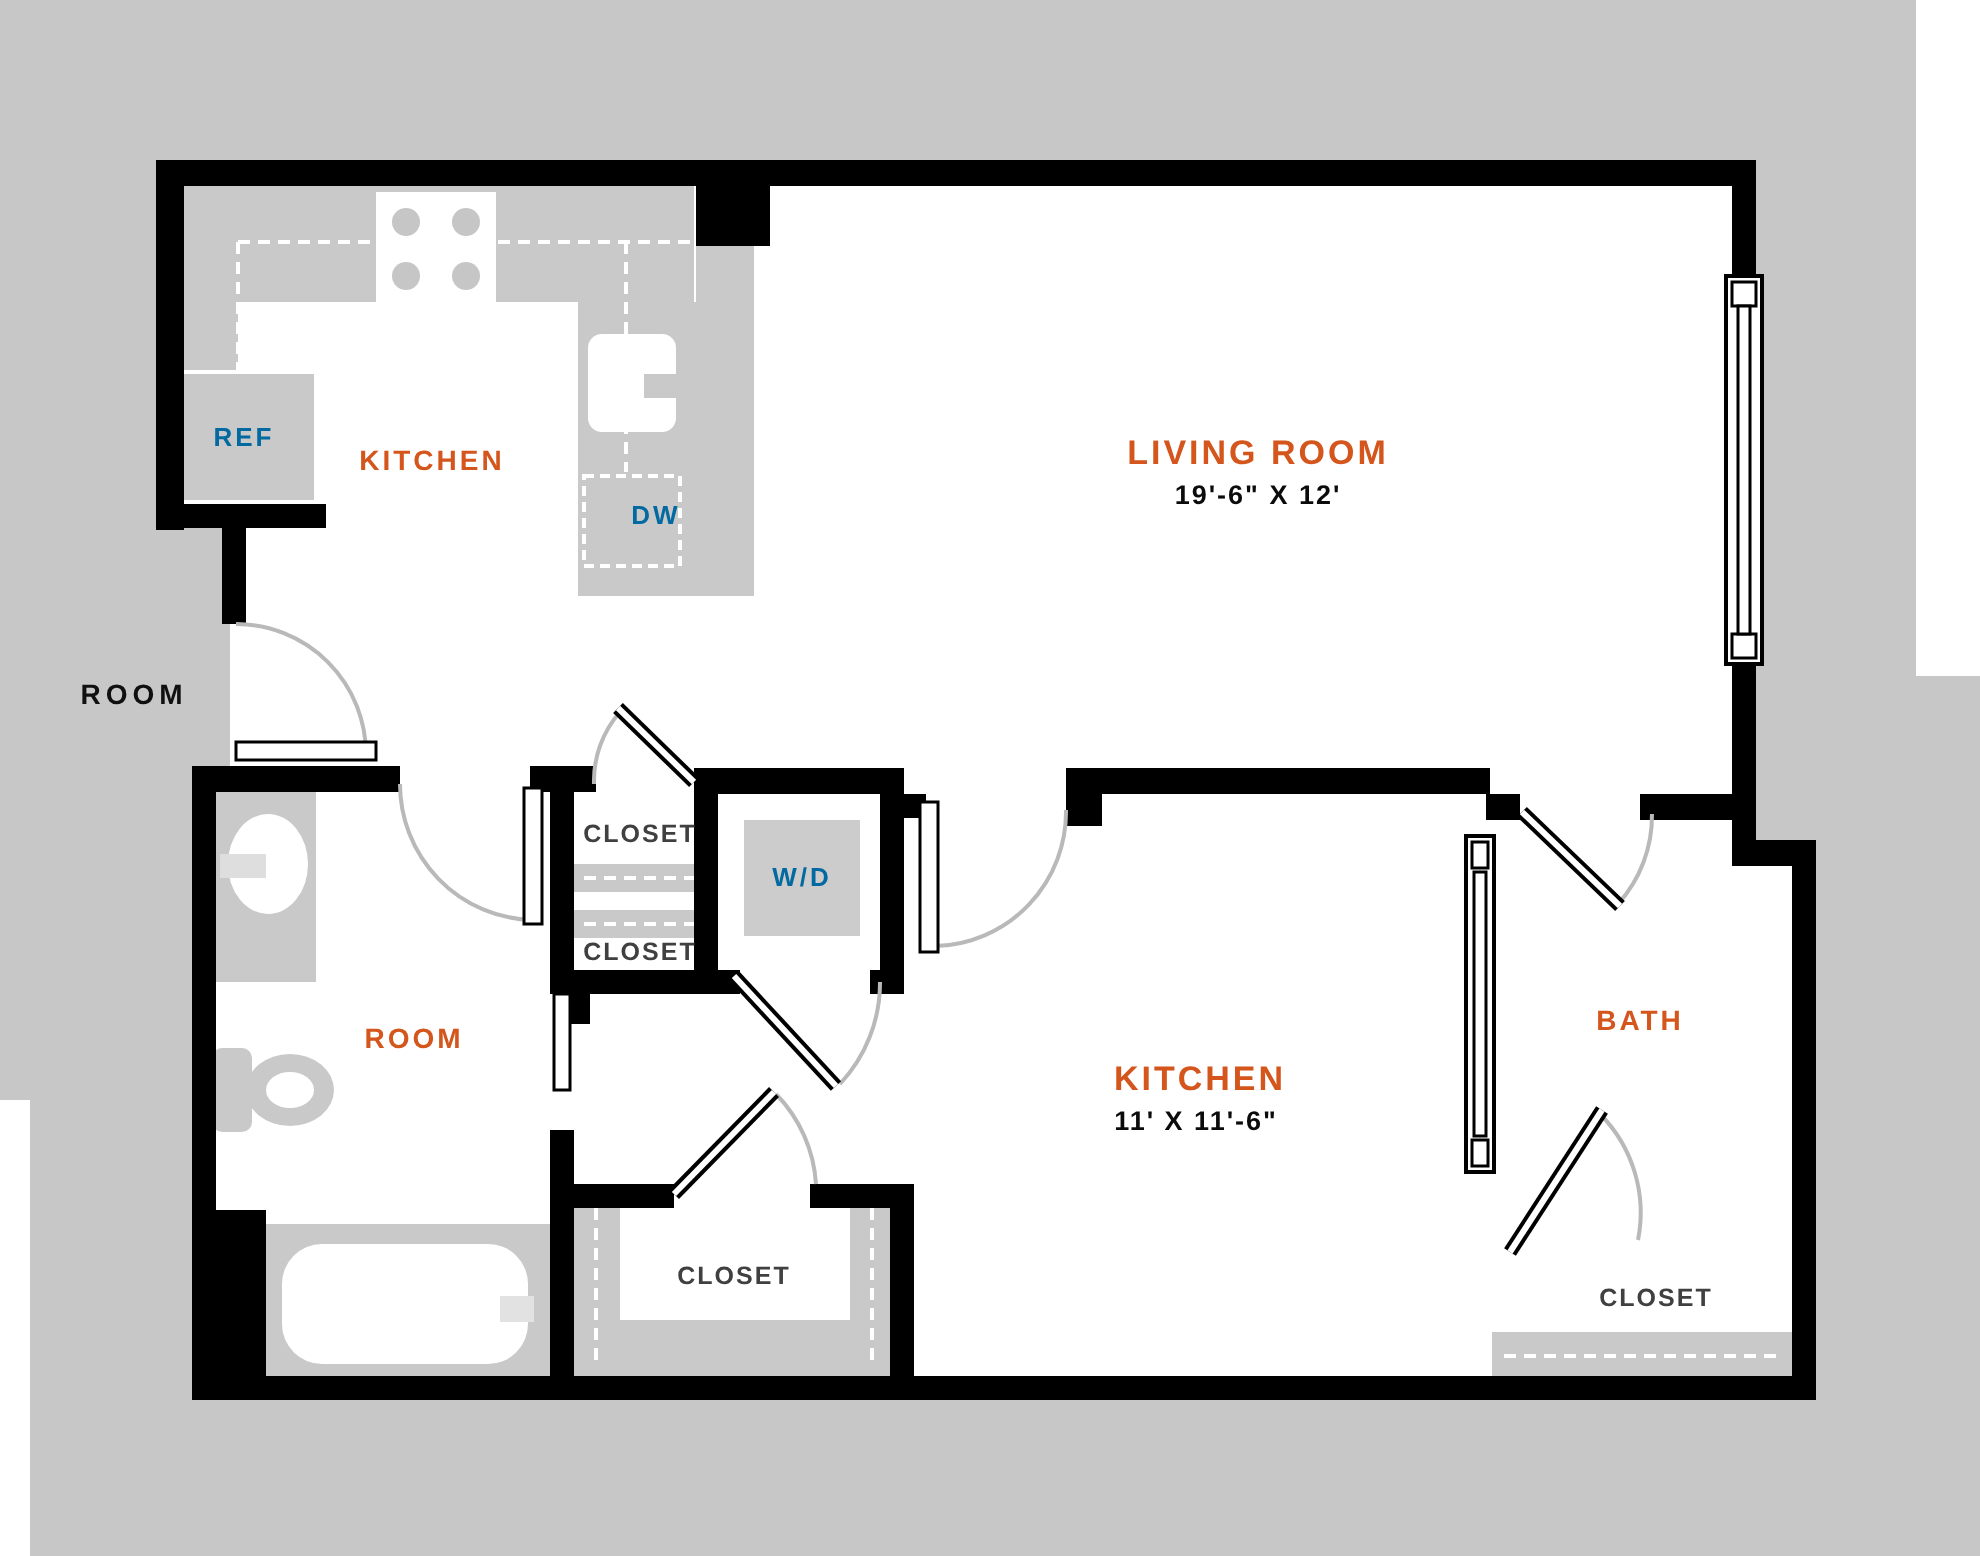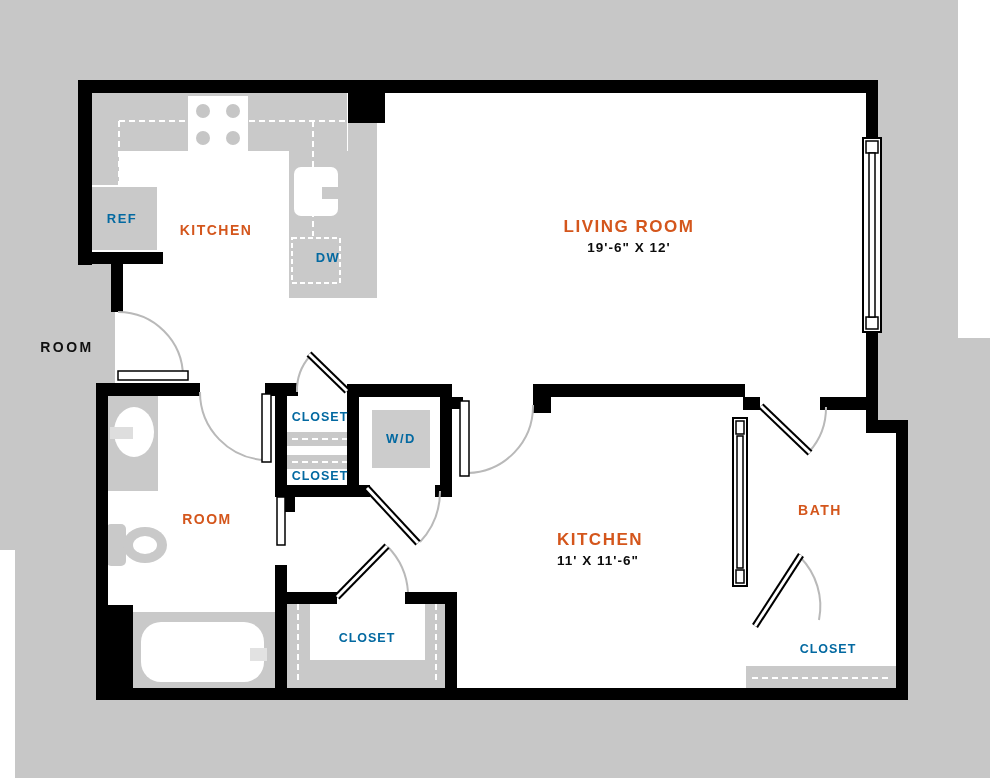--- a/index.html
+++ b/index.html
@@ -2,21 +2,21 @@
 <html><head>
 <meta charset="utf-8">
 <style>
   html,body{margin:0;padding:0;background:#fff;}
   #plan{position:relative;width:990px;height:778px;background:#fff;overflow:hidden;
         font-family:"Liberation Sans", sans-serif;}
   #plan svg{position:absolute;left:0;top:0;}
   .lbl{position:absolute;text-align:center;font-weight:700;line-height:1;white-space:nowrap;}
   .room{color:#d4561c;font-size:14px;letter-spacing:1.5px;}
   .room.big{font-size:17px;letter-spacing:1.5px;}
-  .closet{color:#0369a1;font-size:12.5px;letter-spacing:1px;}
+  .closet{color:#404040;font-size:12.5px;letter-spacing:1px;}
   .dim{color:#0b0b0b;font-size:13.5px;letter-spacing:1px;font-weight:700;}
   .fixture{color:#0369a1;font-size:13px;letter-spacing:1.5px;font-weight:700;}
   .entry{color:#101010;font-size:14px;letter-spacing:2.5px;font-weight:700;}
 </style>
 </head>
 <body>
 
 <div id="plan">
 
 <svg width="990" height="778" viewBox="0 0 990 778">

